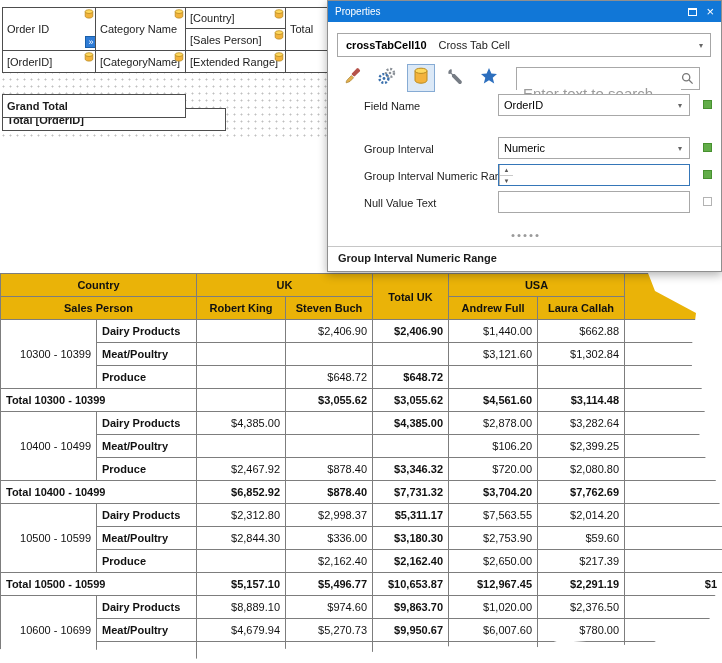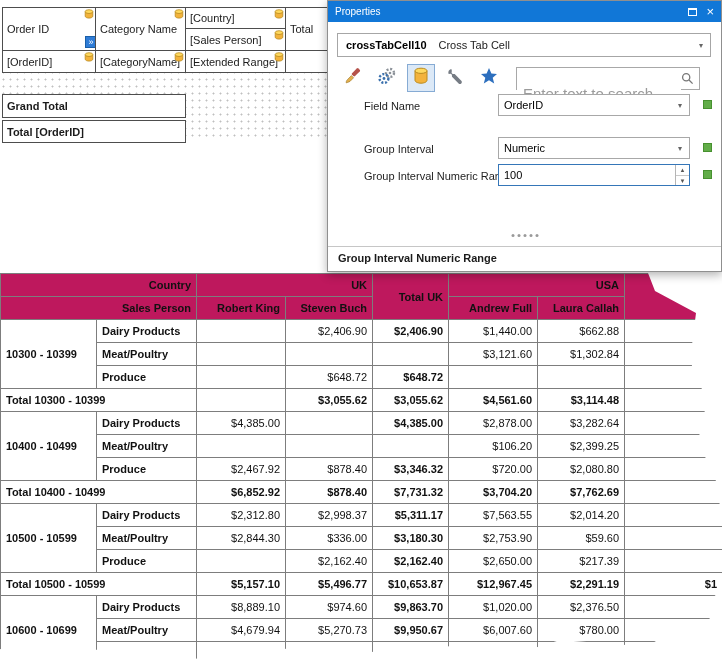--- a/index.html
+++ b/index.html
@@ -75,24 +75,24 @@
 
   
   .preview { position:absolute; left:0; top:273px; width:722px; height:390px; background:#fff;
     clip-path:polygon(0px 0px,648px 0px,655px 18px,696px 40px,690px 88px,707px 128px,
       698px 168px,716px 208px,722px 246px,722px 316px,702px 335px,715px 353px,646px 363px,
       666px 375px,560px 367px,515px 381px,420px 370px,345px 384px,250px 371px,205px 387px,
       120px 373px,45px 385px,0px 376px); }
   table.xtab { border-collapse:collapse; table-layout:fixed; width:722px; }
   .xtab th, .xtab td { border:1px solid #7d7d7d; font-size:11px; height:23px;
     padding:0 5px; overflow:hidden; white-space:nowrap; color:#111; }
-  .xtab th { background:#be185d; font-weight:bold; text-align:right; }
+  .xtab th { background:#eab308; font-weight:bold; text-align:center; }
   .xtab td { background:#fff; }
   .num { text-align:right; }
-  .range { font-weight:bold; text-align:left; }
+  .range { font-weight:normal; text-align:right; }
   .cat { font-weight:bold; }
   .tb { font-weight:bold; }
   .trow td { font-weight:bold; }
   .totuk { vertical-align:middle; }
 </style>
 </head>
 <body>
 
 <div class="designer">
   <div class="grid-band"></div>
@@ -153,21 +153,21 @@
   </div>
 
   <div class="dcell" style="left:185px;top:50px;width:101px;height:23px;">
     <span>[Extended Range]</span>
     <span class="ficon"><svg width="10" height="10" viewBox="0 0 10 10">
           <path d="M1.2 2.6 v4.6 c0 1 1.7 1.9 3.8 1.9 s3.8-.9 3.8-1.9 V2.6" fill="#f3b33c" stroke="#b98a1f" stroke-width="0.8"></path>
           <ellipse cx="5" cy="2.6" rx="3.8" ry="1.9" fill="#ffd95e" stroke="#b98a1f" stroke-width="0.8"></ellipse>
         </svg></span>
   </div>
 
-  <div class="dcell bold" style="left:2px;top:88px;width:184px;height:23px;margin-top:32px;">
+  <div class="dcell bold" style="left:2px;top:76px;width:224px;height:23px;margin-top:32px;">
     <span>Total [OrderID]</span>
   </div>
 
   <div class="dcell bold" style="left:2px;top:94px;width:184px;height:24px;">
     <span>Grand Total</span>
   </div>
 </div>
 
 <div class="props">
   <div class="props-title">
@@ -239,29 +239,35 @@
     <div class="peditor">
       <span class="pval">Numeric</span>
       <span class="combo-arrow">▾</span>
     </div>
     <span class="ind"></span>
   </div>
 
   <div class="prow" style="top:162px;">
     <span class="plabel">Group Interval Numeric Range</span>
     <div class="peditor spin focus">
-      <input class="spin-input" value="100" style="">
       <span class="spin-btns">
           <i class="su">▲</i>
           <i class="sd">▼</i>
         </span>
     </div>
     <span class="ind"></span>
   </div>
 
+  <div class="prow" style="top:189px;">
+    <span class="plabel">Null Value Text</span>
+    <div class="peditor">
+      <input class="spin-input" value="" style="">
+    </div>
+    <span class="ind off"></span>
+  </div>
 
   <div class="gripper">
       <i></i>
       <i></i>
       <i></i>
       <i></i>
       <i></i>
     </div>
   <div class="psec-line"></div>
   <div class="psec-title">Group Interval Numeric Range</div>

